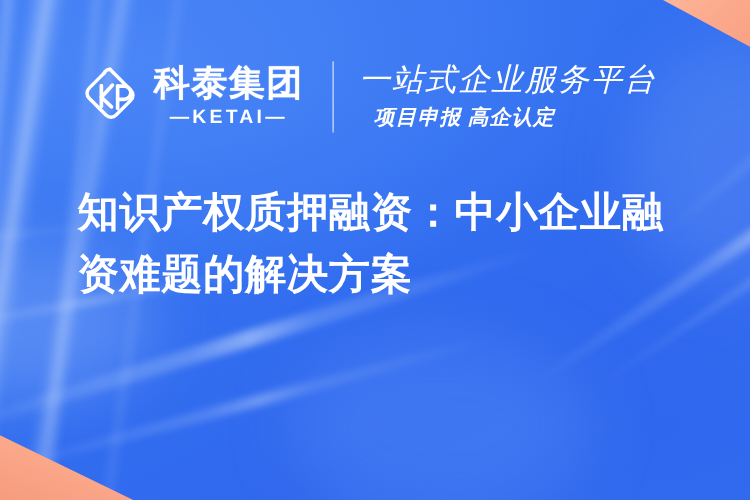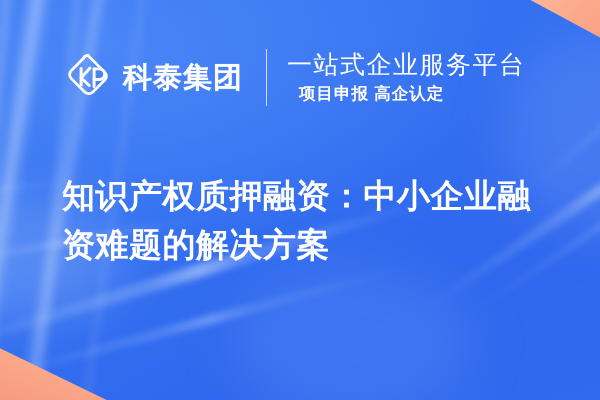--- a/index.html
+++ b/index.html
@@ -136,20 +136,21 @@
     width: 1px;
     height: 57px;
     background: rgba(255,255,255,0.75);
     margin: 0 20px 0 23px;
     flex: 0 0 1px;
   }
   .slogan {
     display: flex;
     flex-direction: column;
     justify-content: flex-end;
+    font-style: italic;
   }
   .slogan-main {
     color: #ffffff;
     font-size: 25px;
     font-weight: normal;
     letter-spacing: 1.5px;
     line-height: 1.12;
     white-space: nowrap;
   }
   .slogan-sub {
@@ -161,21 +162,21 @@
     margin-top: 6px;
     white-space: nowrap;
     font-family: "Liberation Serif", "DejaVu Serif", serif;
     margin-left: 12px;
   }
 
   
   .title {
     position: absolute;
     left: 62px;
-    top: 172px;
+    top: 146px;
     width: 492px;
     color: #ffffff;
     font-size: 33px;
     font-weight: bold;
     line-height: 1.48;
     letter-spacing: 0.5px;
   }
 </style>
 </head>
 <body>
@@ -218,20 +219,21 @@
         </g>
         <g fill="none" stroke="#ffffff" stroke-width="3.6" stroke-linecap="round" stroke-linejoin="round">
           <path d="M23.5 21.5 L23.5 42"></path>
           <path d="M34.5 21 L23.5 33 L33.5 42.5"></path>
           <path d="M39.5 22 L39.5 44"></path>
           <path d="M39.5 22 L46 22 a6.5 6.5 0 0 1 0 13 L39.5 35"></path>
         </g>
       </svg>
       <div class="logo-words">
         <div class="logo-cn">科泰集团</div>
+        <div class="logo-en">—KETAI—</div>
       </div>
     </div>
 
     <div class="divider"></div>
 
     <div class="slogan">
       <div class="slogan-main">一站式企业服务平台</div>
       <div class="slogan-sub">项目申报 高企认定</div>
     </div>
 

